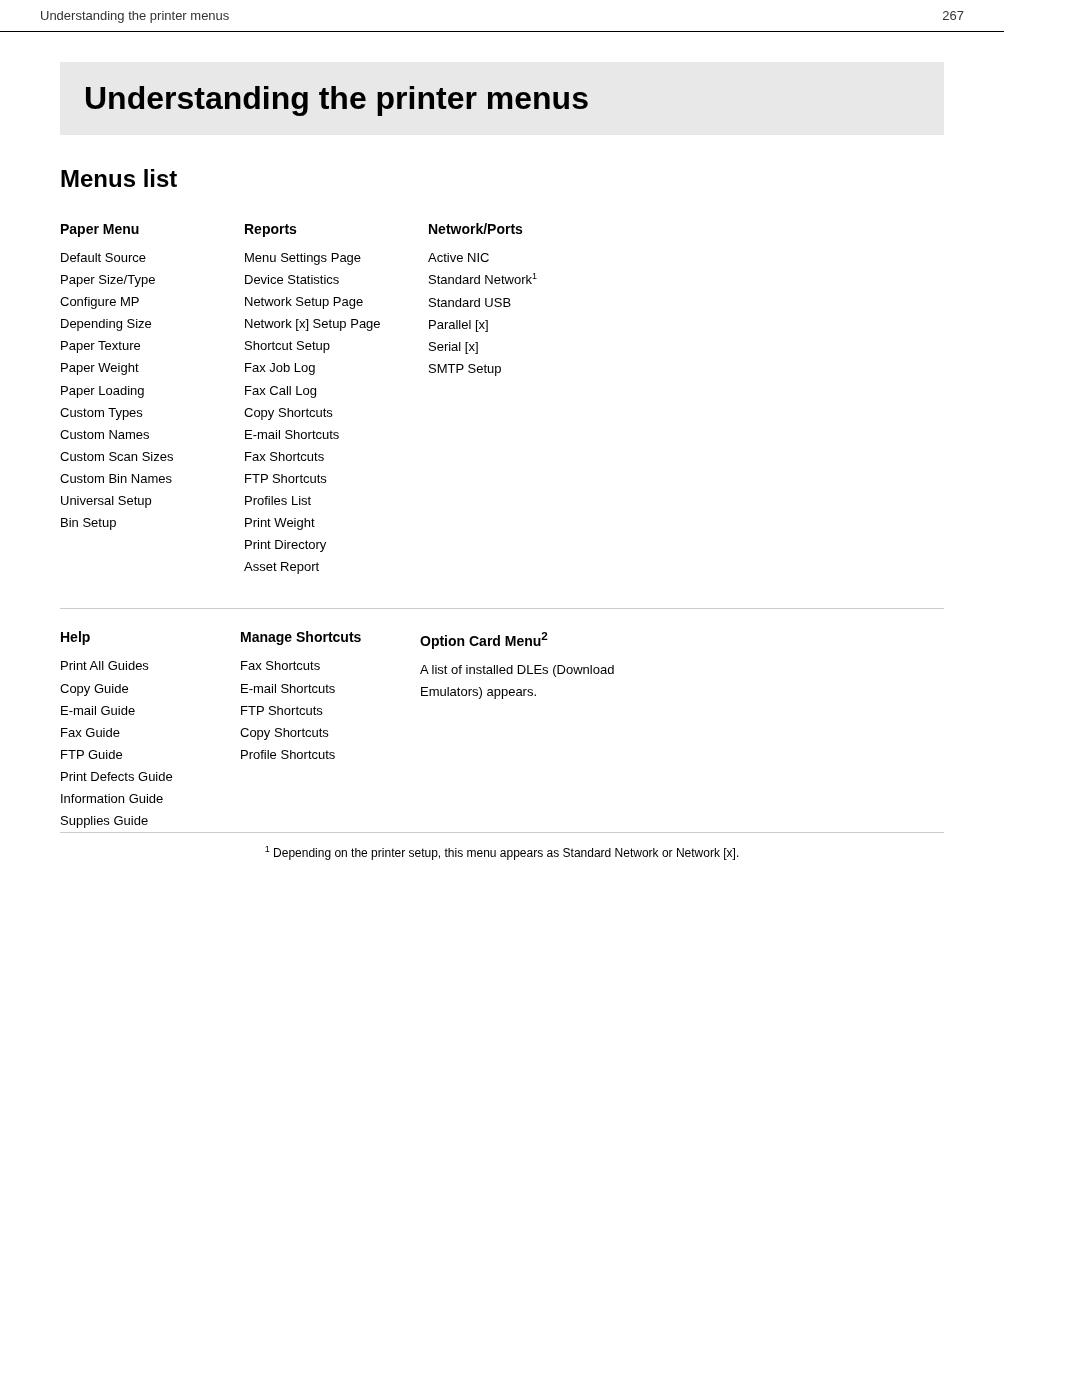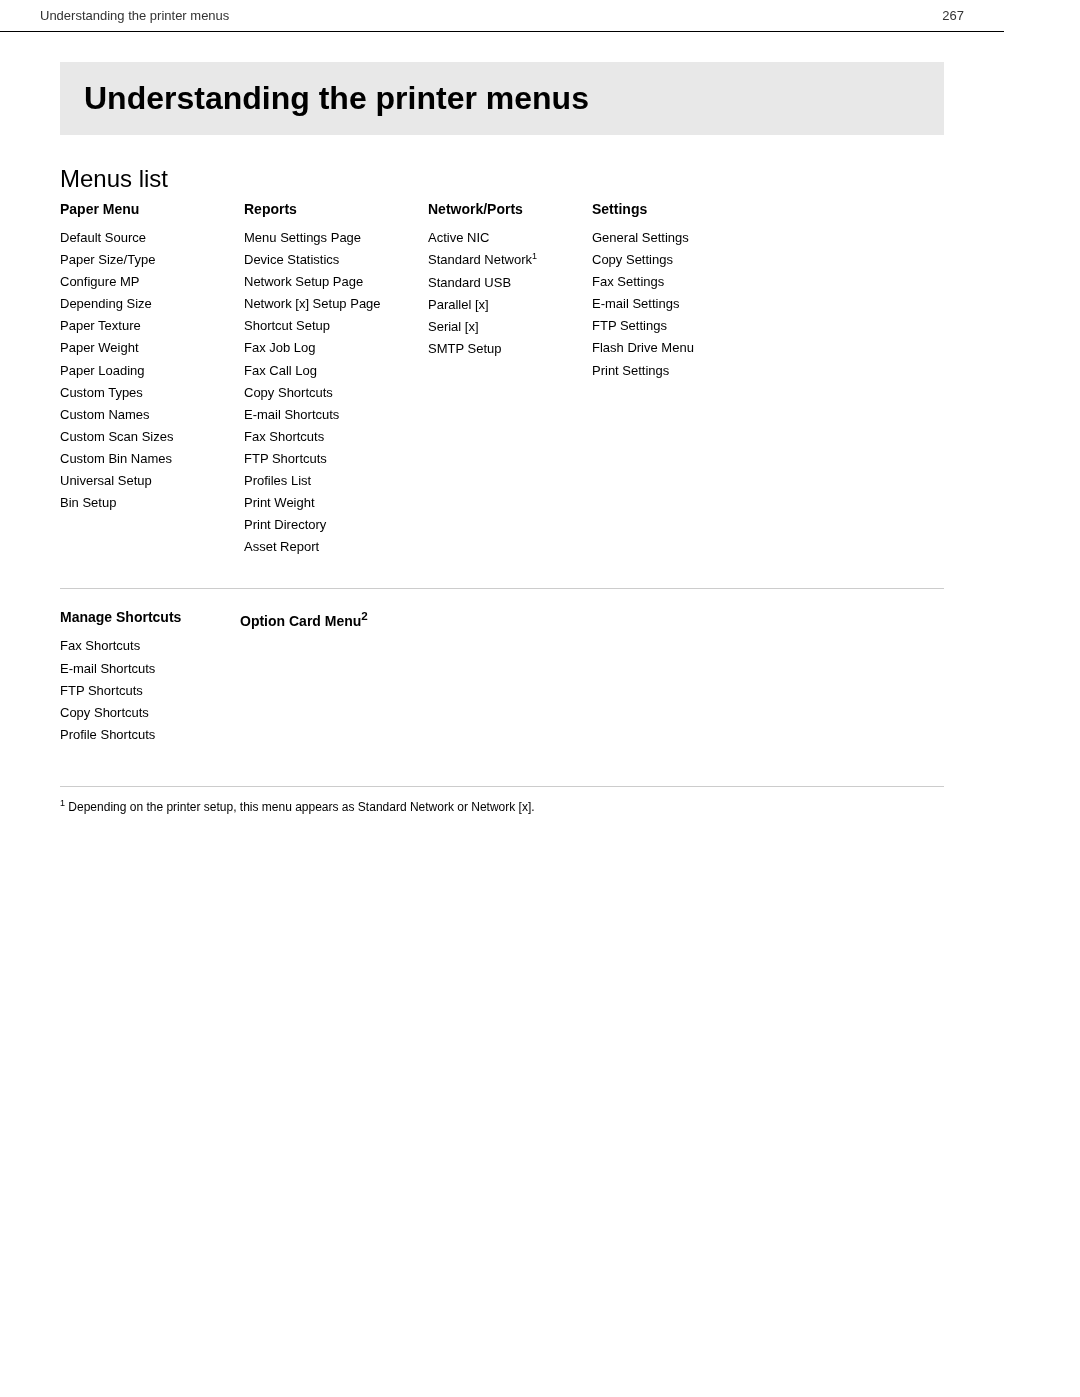--- a/index.html
+++ b/index.html
@@ -54,23 +54,23 @@
     }
 
     .chapter-title {
       font-size: 32px;
       font-weight: bold;
       color: #000;
     }
 
     .section-title {
       font-size: 24px;
-      font-weight: normal;
-      color: #000;
-      margin-bottom: 8px;
+      font-weight: bold;
+      color: #000;
+      margin-bottom: 28px;
     }
 
     .menus-grid {
       display: grid;
       grid-template-columns: 180px 180px 160px 180px 180px;
       gap: 4px;
       margin-bottom: 30px;
     }
 
     .menu-column {
@@ -95,23 +95,23 @@
     }
 
     .second-section {
       display: grid;
       grid-template-columns: 180px 180px 260px;
       gap: 0;
       margin-top: 10px;
     }
 
     .footnotes {
-      margin-top: 40px;
       border-top: 1px solid #ccc;
       padding-top: 10px;
+      text-align: center;
     }
 
     .footnote {
       font-size: 12px;
       color: #000;
       margin-bottom: 6px;
       line-height: 1.5;
     }
 
     .footnote sup {
@@ -179,45 +179,47 @@
         </div>
         <div class="menu-column">
           <div class="column-header">Network/Ports</div>
           <div class="menu-item">Active NIC</div>
           <div class="menu-item">Standard Network<sup>1</sup></div>
           <div class="menu-item">Standard USB</div>
           <div class="menu-item">Parallel [x]</div>
           <div class="menu-item">Serial [x]</div>
           <div class="menu-item">SMTP Setup</div>
         </div>
-        <div class="menu-column">
-          <div class="column-header">Settings</div>
-          <div class="menu-item">General Settings</div>
-          <div class="menu-item">Copy Settings</div>
-          <div class="menu-item">Fax Settings</div>
-          <div class="menu-item">E-mail Settings</div>
-          <div class="menu-item">FTP Settings</div>
-          <div class="menu-item">Flash Drive Menu</div>
-          <div class="menu-item">Print Settings</div>
-        </div>
       </div>
 
     <hr class="divider">
 
     <div class="second-section">
+    <div class="menu-column">
+          <div class="column-header">Help</div>
+          <div class="menu-item">Print All Guides</div>
+          <div class="menu-item">Copy Guide</div>
+          <div class="menu-item">E-mail Guide</div>
+          <div class="menu-item">Fax Guide</div>
+          <div class="menu-item">FTP Guide</div>
+          <div class="menu-item">Print Defects Guide</div>
+          <div class="menu-item">Information Guide</div>
+          <div class="menu-item">Supplies Guide</div>
+        </div>
         <div class="menu-column">
           <div class="column-header">Manage Shortcuts</div>
           <div class="menu-item">Fax Shortcuts</div>
           <div class="menu-item">E-mail Shortcuts</div>
           <div class="menu-item">FTP Shortcuts</div>
           <div class="menu-item">Copy Shortcuts</div>
           <div class="menu-item">Profile Shortcuts</div>
         </div>
         <div class="menu-column">
           <div class="column-header">Option Card Menu<sup>2</sup></div>
+          <div class="menu-item">A list of installed DLEs (Download Emulators) appears.</div>
         </div>
       </div>
 
     <div class="footnotes">
     <p class="footnote"><sup>1</sup> Depending on the printer setup, this menu appears as Standard Network or Network [x].</p>
       </div>
 
   </div>
 </div>
 

